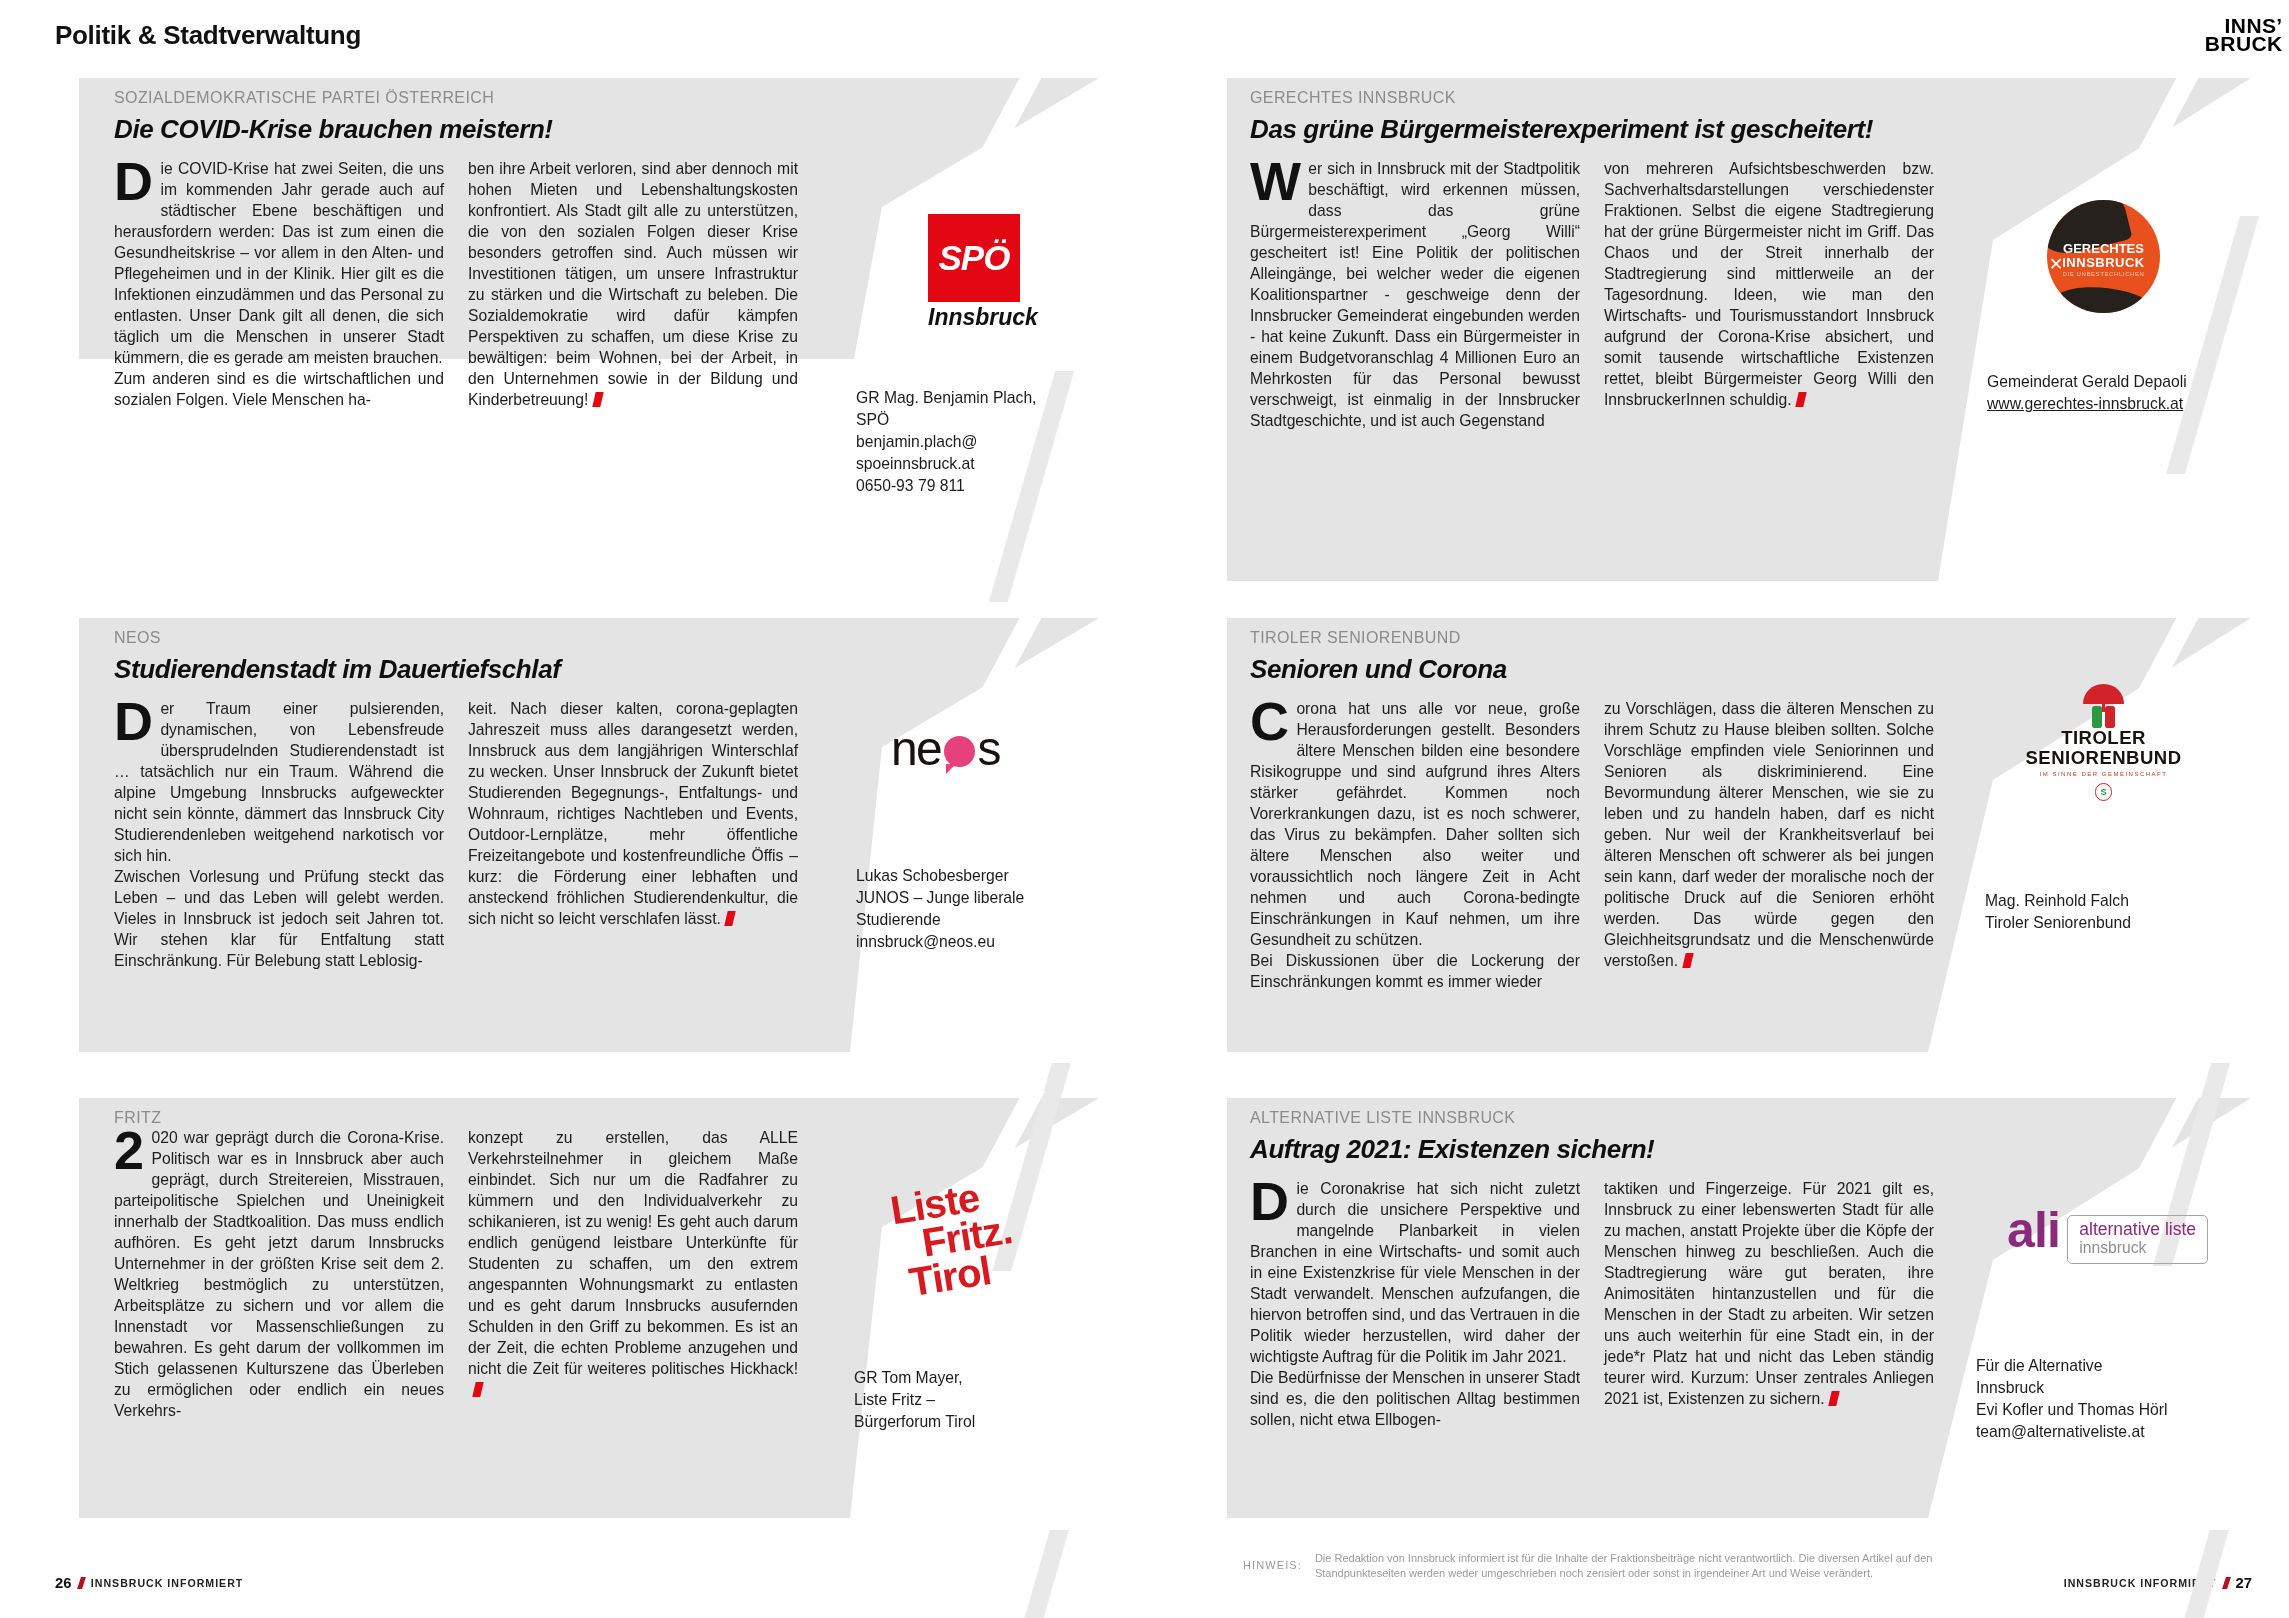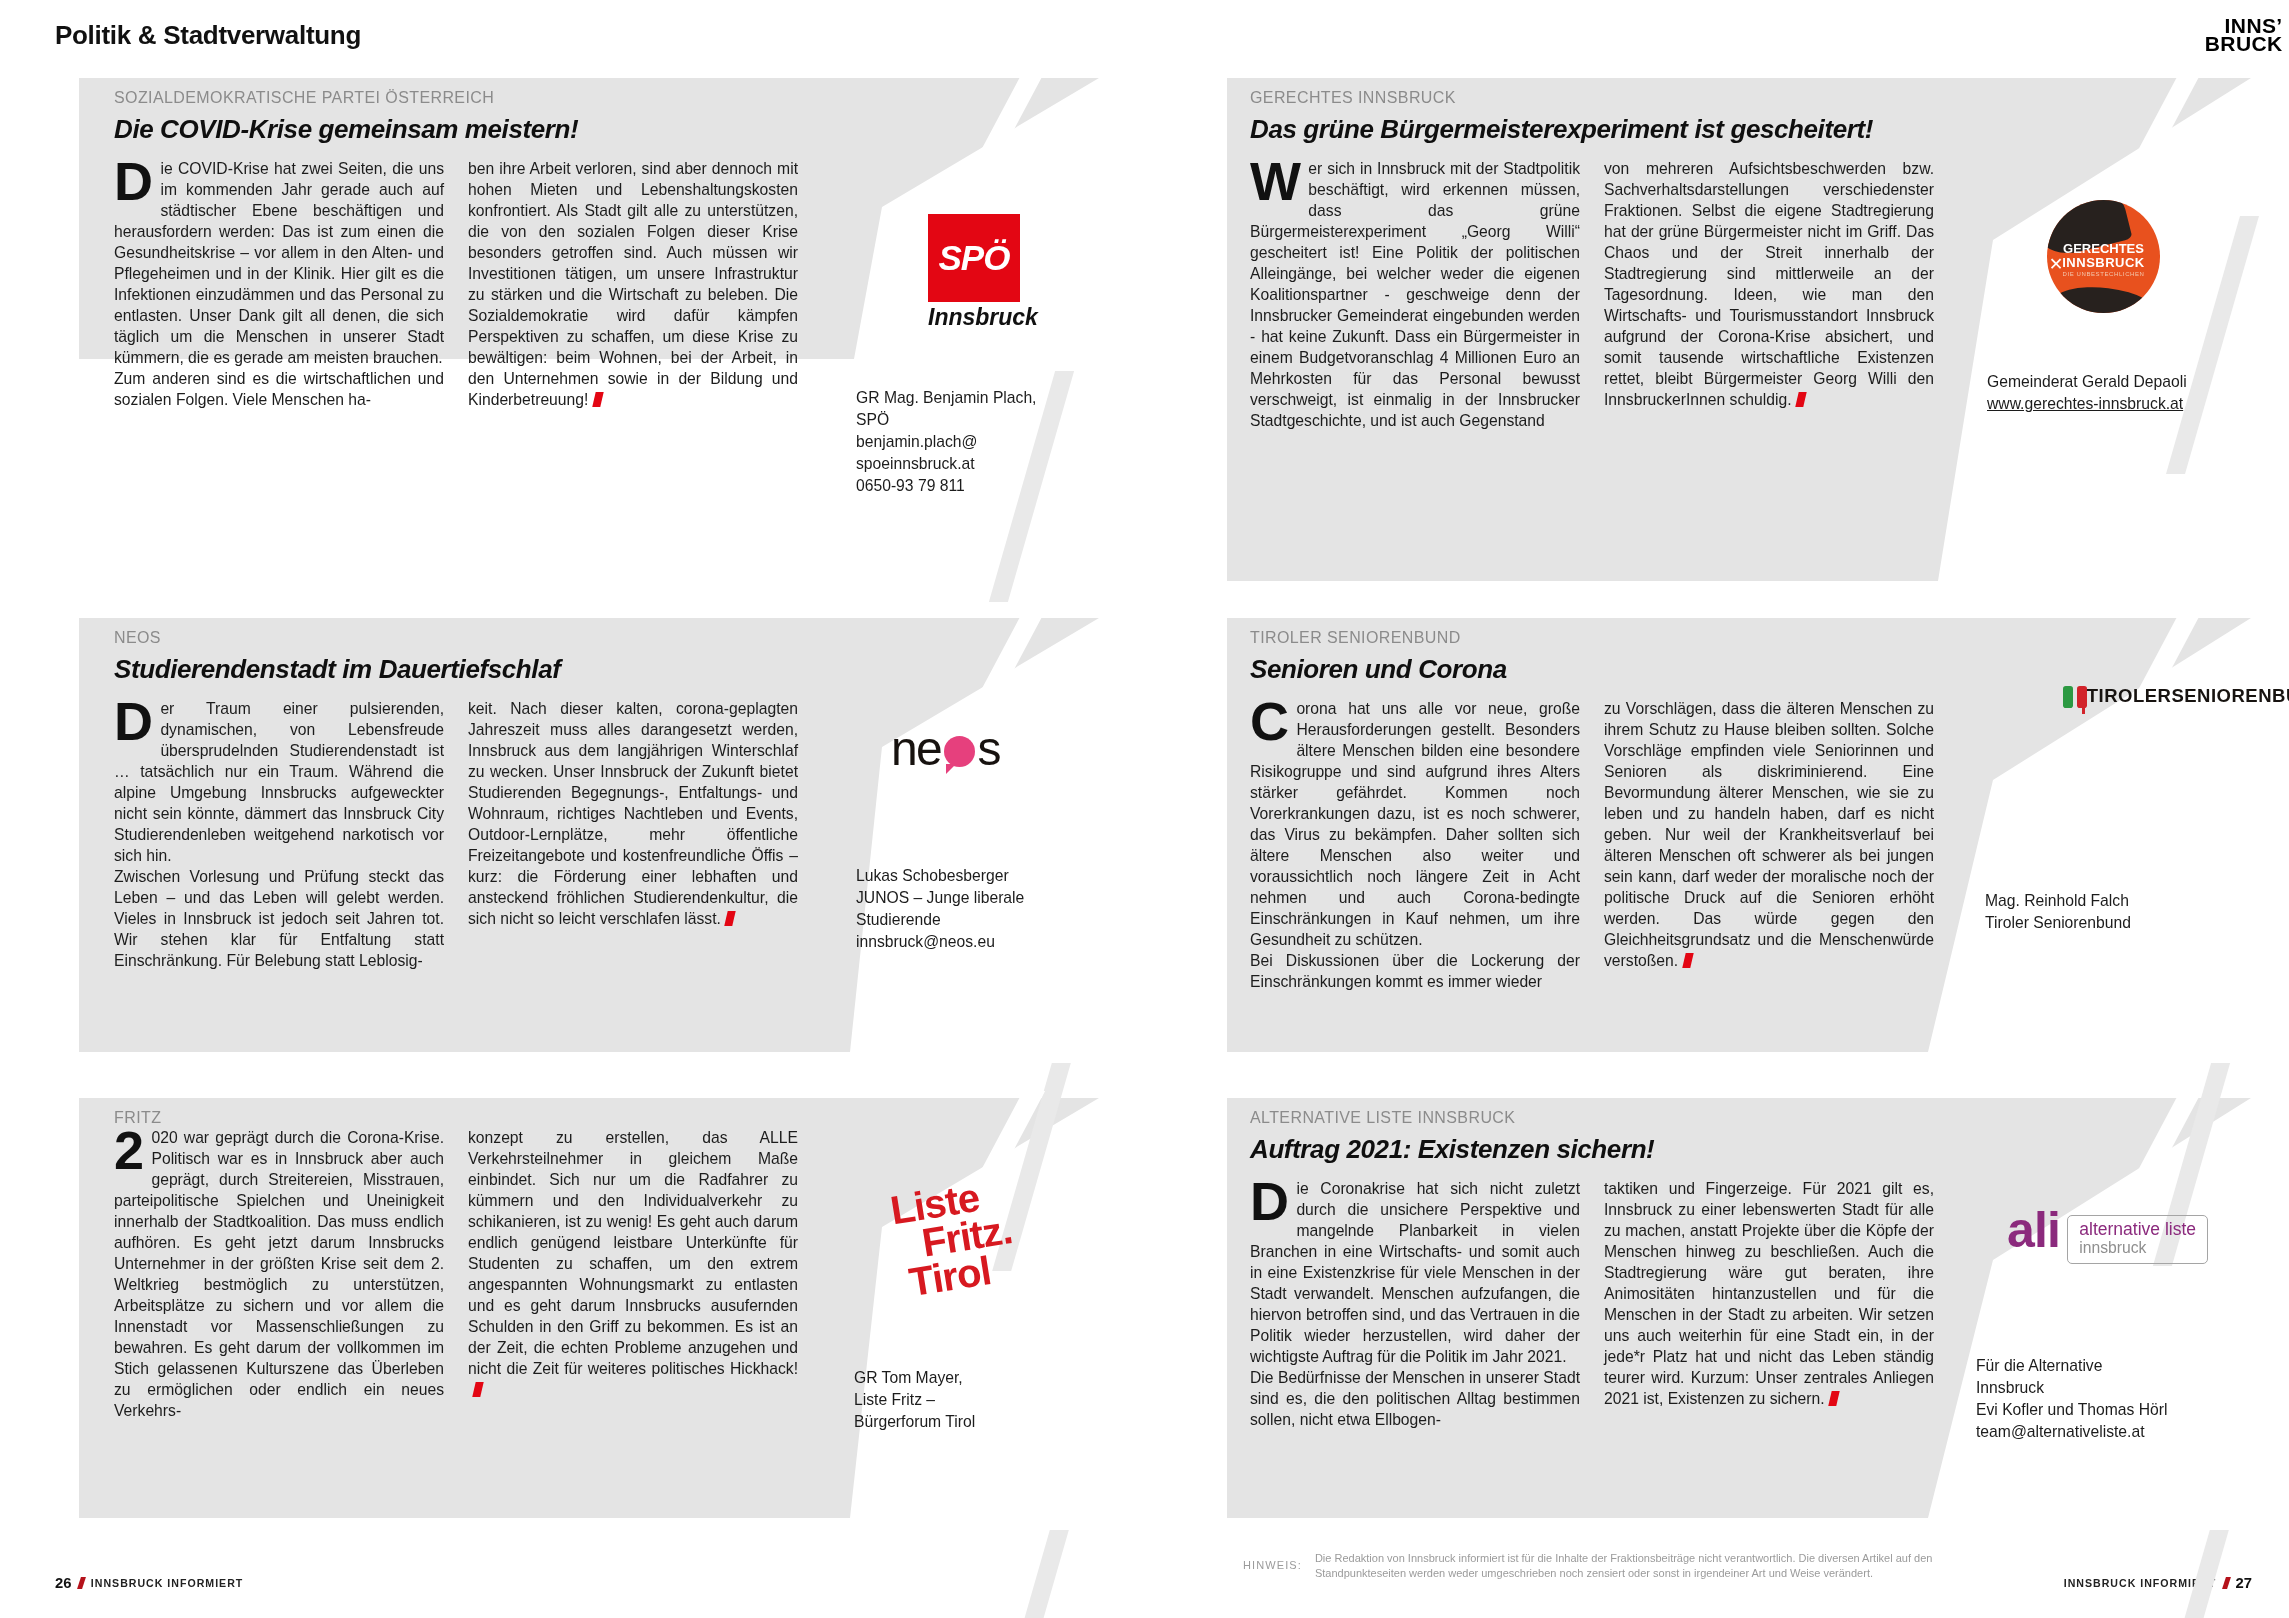--- a/index.html
+++ b/index.html
@@ -63,21 +63,21 @@
   .gi-text{position:absolute;left:0;right:0;top:42px;text-align:center;color:#fff;z-index:2;}
   .gi-l1{font-size:13px;font-weight:700;line-height:14px;}
   .gi-l2{font-size:13px;font-weight:700;line-height:14px;letter-spacing:0.5px;}
   .gi-l3{font-size:6px;letter-spacing:0.6px;line-height:8.3px;color:#f3c7ae;}
   .gi-x{position:absolute;left:1.8px;top:54px;color:#fff;font-size:17.5px;font-weight:700;z-index:3;}
 
   .neos-logo{display:flex;align-items:center;color:#17120f;font-weight:400;font-size:48px;letter-spacing:-1.8px;}
   .neos-bubble{width:31px;height:31px;background:#e6407d;border-radius:50%;margin:5.5px 2.8px 0 2.8px;position:relative;}
   .neos-bubble::after{content:"";position:absolute;left:2.8px;bottom:-7.4px;width:0;height:0;border-left:10px solid #e6407d;border-bottom:10px solid transparent;}
 
-  .tsb{display:flex;align-items:center;width:157px;margin-left:38px;}
+  .tsb{display:flex;flex-direction:column;align-items:center;width:157px;}
   .tsb-umb{width:41px;height:20px;background:#d2232a;border-radius:41px 41px 0 0;position:relative;}
   .tsb-umb::after{content:"";position:absolute;left:19.4px;top:19.4px;width:2.8px;height:8.3px;background:#d2232a;}
   .tsb-fig{display:flex;gap:3.7px;margin-top:1.8px;}
   .tsb-f1{width:10px;height:22px;background:#2c9942;border-radius:2.8px;}
   .tsb-f2{width:10px;height:22px;background:#d2232a;border-radius:2.8px;}
   .tsb-l1,.tsb-l2{font-weight:700;font-size:18.5px;letter-spacing:0.5px;color:#171310;line-height:20px;}
   .tsb-l3{font-size:6px;color:#c0392b;letter-spacing:1.5px;margin-top:2.8px;white-space:nowrap;}
   .tsb-emblem{margin-top:6.5px;width:15.7px;height:15.7px;border-radius:50%;border:1.8px solid #d2232a;color:#2c9942;font-size:9.2px;font-weight:700;display:flex;align-items:center;justify-content:center;}
 
   .fritz-logo{transform:rotate(-9deg);color:#d71920;font-weight:700;font-size:40px;line-height:0.93;letter-spacing:-0.9px;}
@@ -108,21 +108,21 @@
     <div>INNS’</div>
     <div>BRUCK</div>
   </div>
 
   <section class="block bL b1">
     <div class="panel"></div>
     <div class="slash-cut"></div>
     <div class="rail-stripe"></div>
     <div class="content">
       <div class="category">SOZIALDEMOKRATISCHE PARTEI ÖSTERREICH</div>
-      <h2 class="title">Die COVID-Krise gemeinsam meistern!</h2>
+      <h2 class="title">Die COVID-Krise brauchen meistern!</h2>
       <div class="body">
         <div class="col"><span class="dropcap">D</span><span>ie COVID-Krise hat zwei Seiten, die uns im kommenden Jahr gerade auch auf städtischer Ebene beschäftigen und herausfordern werden: Das ist zum einen die Gesundheitskrise – vor allem in den Alten- und Pflegeheimen und in der Klinik. Hier gilt es die Infektionen einzudämmen und das Personal zu entlasten. Unser Dank gilt all denen, die sich täglich um die Menschen in unserer Stadt kümmern, die es gerade am meisten brauchen.
 Zum anderen sind es die wirtschaftlichen und sozialen Folgen. Viele Menschen ha-</span></div>
         <div class="col"><span>ben ihre Arbeit verloren, sind aber dennoch mit hohen Mieten und Lebenshaltungskosten konfrontiert. Als Stadt gilt alle zu unterstützen, die von den sozialen Folgen dieser Krise besonders getroffen sind. Auch müssen wir Investitionen tätigen, um unsere Infrastruktur zu stärken und die Wirtschaft zu beleben. Die Sozialdemokratie wird dafür kämpfen Perspektiven zu schaffen, um diese Krise zu bewältigen: beim Wohnen, bei der Arbeit, in den Unternehmen sowie in der Bildung und Kinderbetreuung!</span><span class="endmark"></span></div>
       </div>
     </div>
     <div class="logo" style="left:849px;top:136px;">
       <div class="spoe-box">
           <span>SPÖ</span>
         </div>

